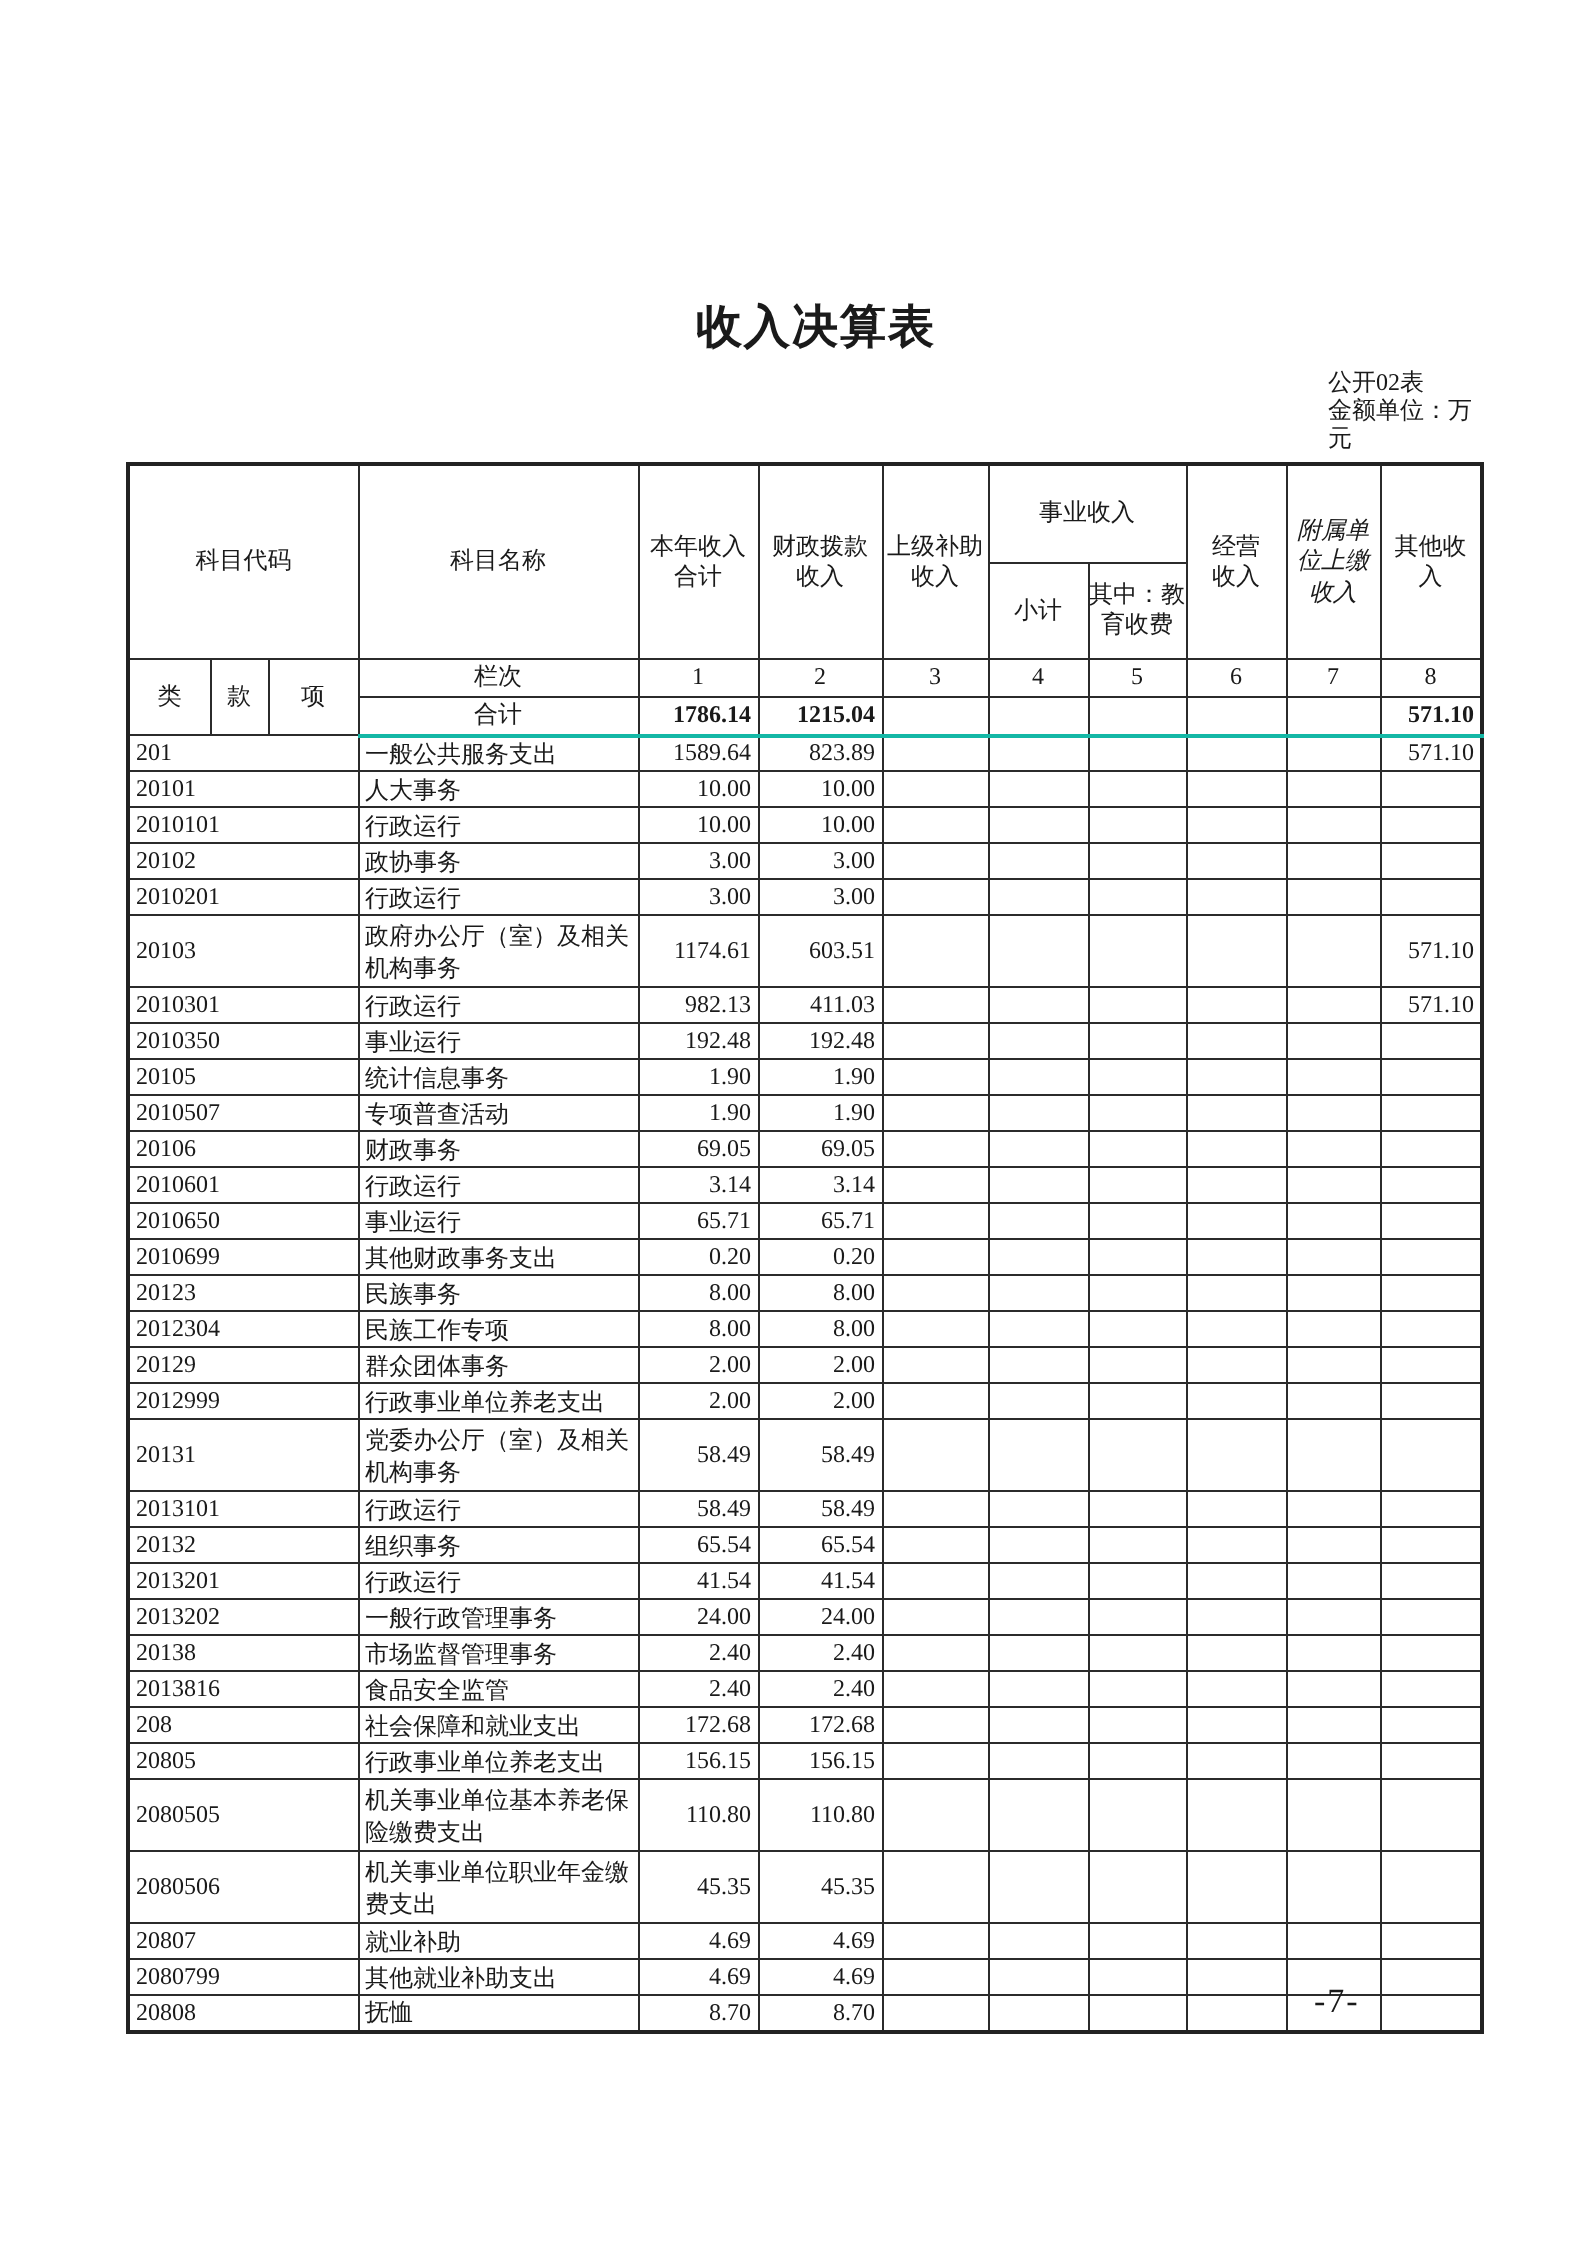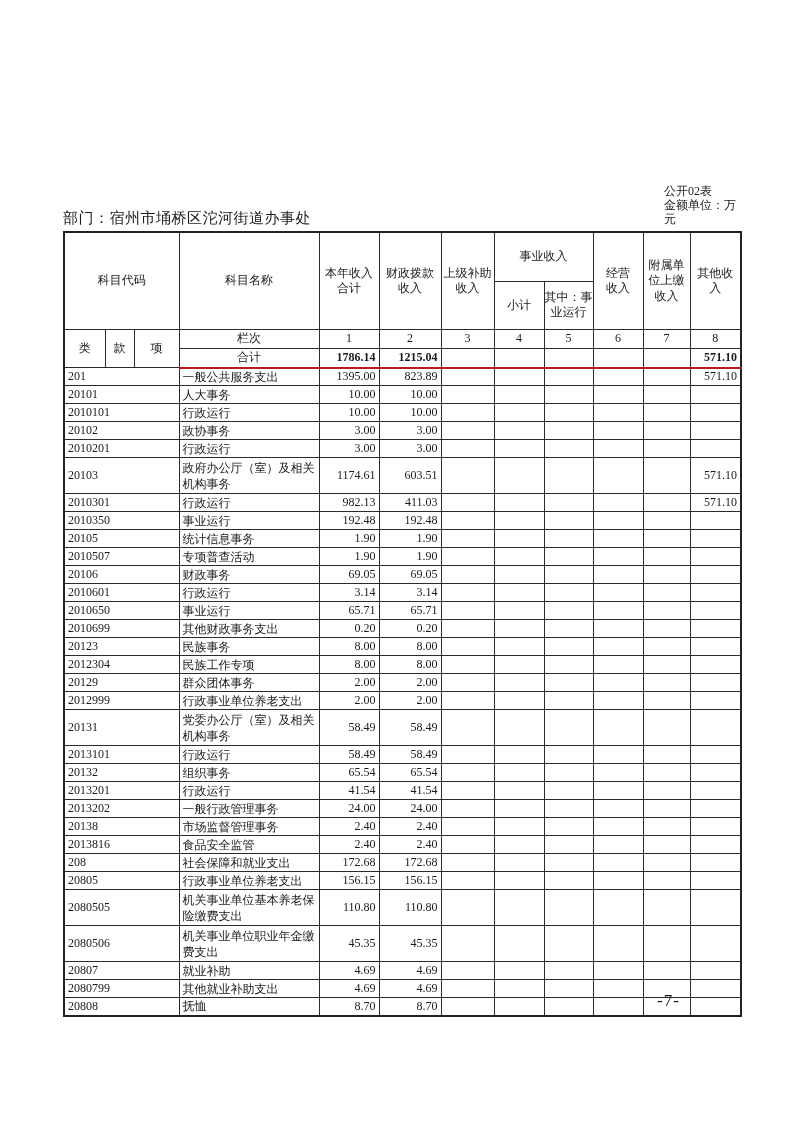--- a/index.html
+++ b/index.html
@@ -42,51 +42,51 @@
     line-height:1.3;
   }
   th {
     font-weight:normal; text-align:center;
     padding:16px 1px; word-break:break-all;
   }
   tr.h1 { height:24px; }
   tr.h2 { height:48px; }
   tr.h3 { height:19px; }
   tr.h4 { height:19px; }
-  tr.h4 td { border-bottom:2px solid #b91c1c; }
+  tr.h4 td { border-bottom:2px solid #14b8a6; }
   th.c-total    { padding:0 5px; }
   th.c-fiscal   { padding:0 6px; }
   th.c-superior { padding:0 2px; }
   th.c-edu      { padding:0; }
   th.c-oper     { padding:0 12px; }
-  th.c-affil    { padding:0 1px; }
+  th.c-affil    { padding:0 1px;font-style:italic; }
   td.center { text-align:center; }
   td.code { text-align:left; padding:0 3px; }
   td.name { text-align:left; padding:0 3px; word-break:break-all; line-height:1.35; }
   td.num  { text-align:right; padding:0 3px; }
   td.strong { font-weight:bold; }
   tbody tr { height:18px; }
   tbody tr.tall { height:36px; }
   .pagenum {
     position:absolute; top:991px; left:657px;
     font-size:17px; letter-spacing:1px;
   }
 </style>
 </head>
 <body>
 
 <div class="page">
 
+  <div class="title">收入决算表</div>
 
   <div class="meta">
     <div class="meta-code">公开02表</div>
     <div class="meta-unit">金额单位：万元</div>
   </div>
 
-  <div class="dept">部门：宿州市埇桥区沱河街道办事处</div>
 
   <table class="main">
     <colgroup>
       <col style="width:41px">
         <col style="width:29px">
         <col style="width:45px">
       <col style="width:140px">
       <col style="width:60px">
         <col style="width:62px">
         <col style="width:53px">
@@ -103,21 +103,21 @@
         <th rowspan="2" class="c-total">本年收入合计</th>
         <th rowspan="2" class="c-fiscal">财政拨款收入</th>
         <th rowspan="2" class="c-superior">上级补助收入</th>
         <th colspan="2">事业收入</th>
         <th rowspan="2" class="c-oper">经营收入</th>
         <th rowspan="2" class="c-affil">附属单位上缴收入</th>
         <th rowspan="2">其他收入</th>
       </tr>
       <tr class="h2">
         <th>小计</th>
-        <th class="c-edu">其中：事业运行</th>
+        <th class="c-edu">其中：教育收费</th>
       </tr>
       <tr class="h3">
         <td rowspan="2" class="center">类</td>
         <td rowspan="2" class="center">款</td>
         <td rowspan="2" class="center">项</td>
         <td class="center">栏次</td>
         <td class="center">1</td>
         <td class="center">2</td>
         <td class="center">3</td>
         <td class="center">4</td>
@@ -135,21 +135,21 @@
         <td class="num strong"></td>
         <td class="num strong"></td>
         <td class="num strong"></td>
         <td class="num strong">571.10</td>
       </tr>
     </thead>
     <tbody>
         <tr>
           <td colspan="3" class="code">201</td>
           <td class="name">一般公共服务支出</td>
-          <td class="num">1395.00</td>
+          <td class="num">1589.64</td>
           <td class="num">823.89</td>
           <td class="num"></td>
           <td class="num"></td>
           <td class="num"></td>
           <td class="num"></td>
           <td class="num"></td>
           <td class="num">571.10</td>
         </tr>
         <tr>
           <td colspan="3" class="code">20101</td>

